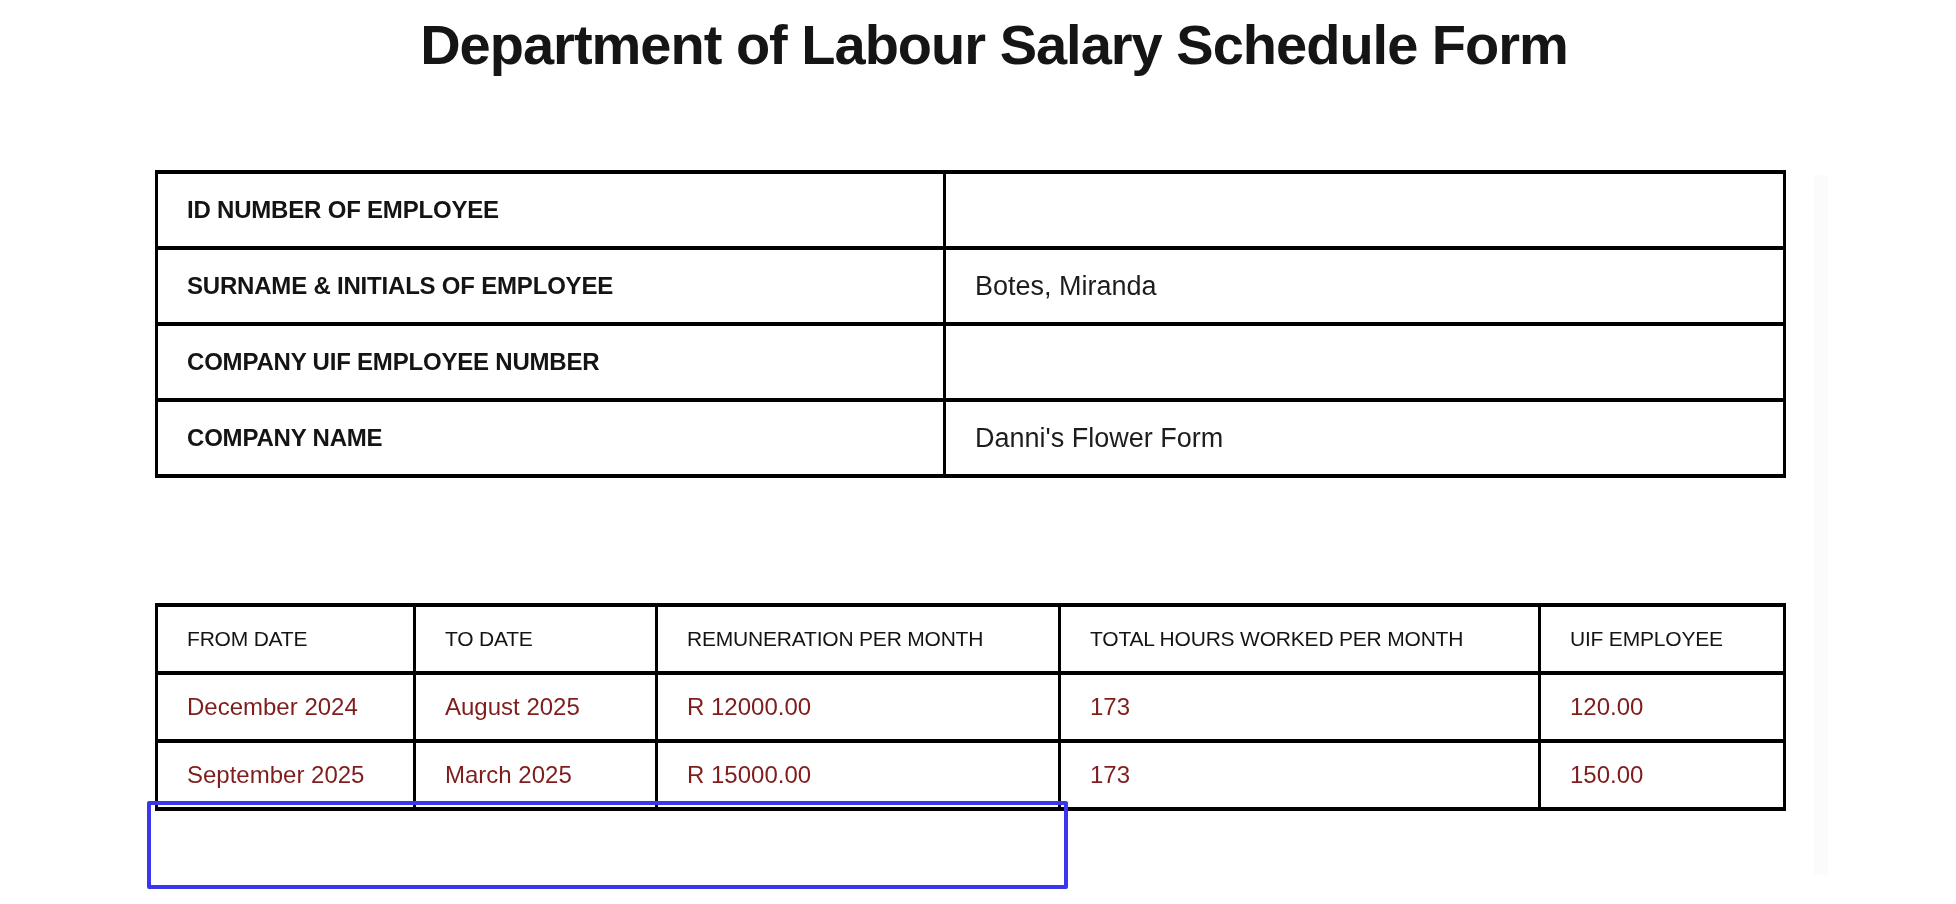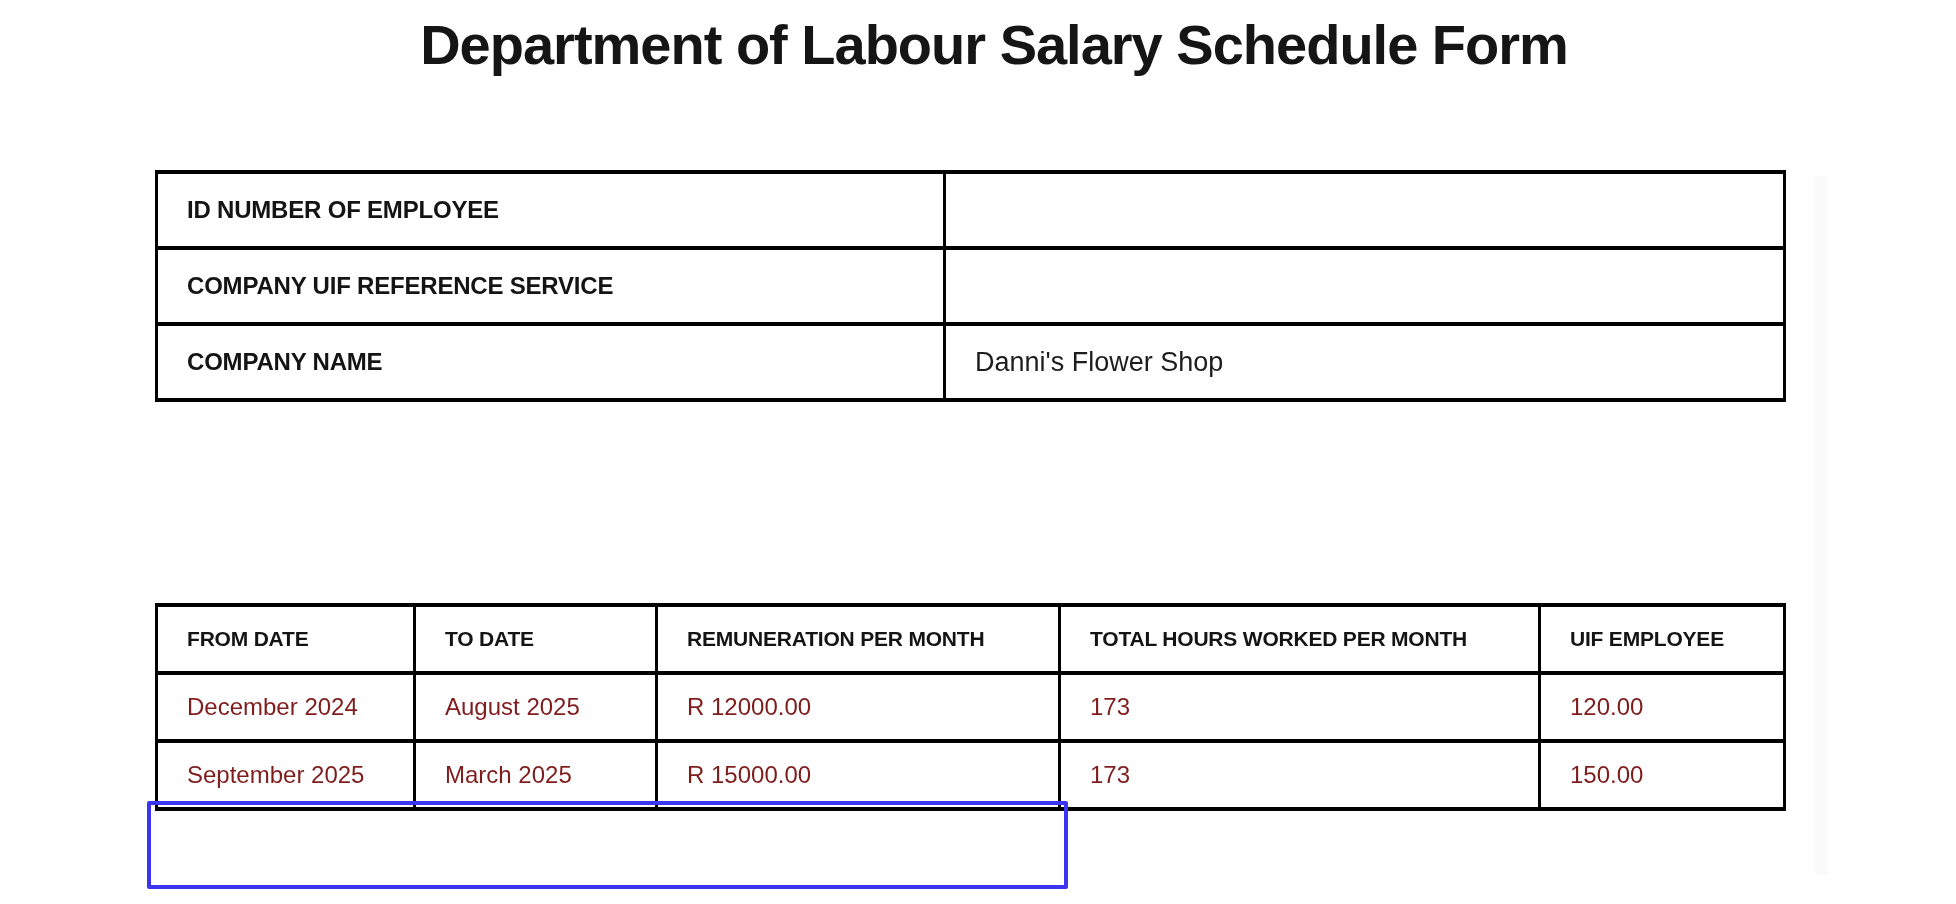--- a/index.html
+++ b/index.html
@@ -71,21 +71,21 @@
     color: #1d1d1d;
   }
   
   table.salary {
     left: 155px;
     top: 603px;
     width: 1628px;
   }
   table.salary td { height: 64px; }
   table.salary tr.head td {
-    font-weight: 700;
+    font-weight: 400;
     font-size: 21px;
     letter-spacing: -0.2px;
     color: #141414;
   }
   table.salary tr.data td {
     font-size: 24px;
     color: #7f1d1d;
   }
   
   .highlight-box {
@@ -112,26 +112,30 @@
     <colgroup>
         <col style="width:788px">
         <col style="width:840px">
       </colgroup>
     <tbody>
       <tr>
         <td class="lbl">ID NUMBER OF EMPLOYEE</td>
         <td class="val"></td>
       </tr>
       <tr>
-        <td class="lbl">COMPANY UIF REFERENCE SERVICE</td>
+        <td class="lbl">SURNAME &amp; INITIALS OF EMPLOYEE</td>
+        <td class="val">Botes, Miranda</td>
+      </tr>
+      <tr>
+        <td class="lbl">COMPANY UIF EMPLOYEE NUMBER</td>
         <td class="val"></td>
       </tr>
       <tr>
         <td class="lbl">COMPANY NAME</td>
-        <td class="val">Danni's Flower Shop</td>
+        <td class="val">Danni's Flower Form</td>
       </tr>
     </tbody>
   </table>
 
   <table class="tbl salary">
     <colgroup>
       <col style="width:258px">
         <col style="width:242px">
         <col style="width:403px">
         <col style="width:480px">

